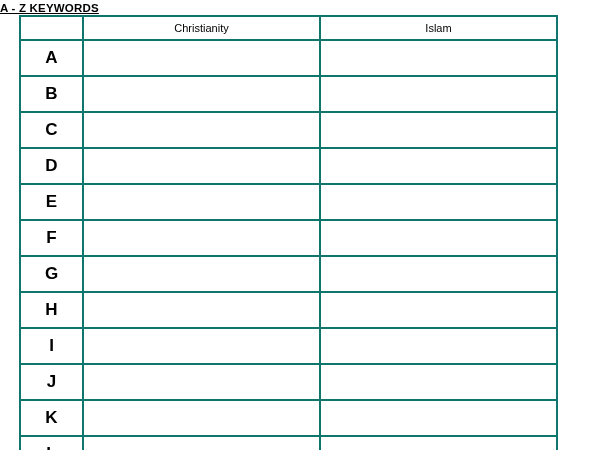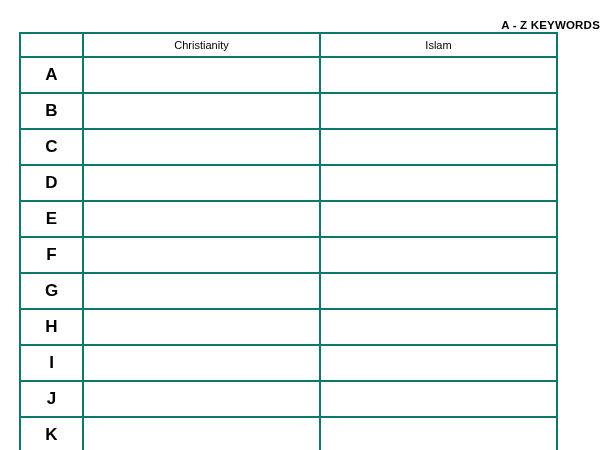--- a/index.html
+++ b/index.html
@@ -13,25 +13,26 @@
     font-family: "Liberation Sans", sans-serif;
     overflow: hidden;
   }
   .page {
     position: relative;
     width: 600px;
     height: 450px;
     box-sizing: border-box;
   }
   .doc-title {
-    text-align: right;
+    text-align: left;
     font-size: 11.5px;
     font-weight: bold;
+    text-decoration: underline;
     line-height: 14px;
-    padding-top: 18px;
+    padding-top: 1px;
     letter-spacing: 0.2px;
     color: #000;
   }
   .table-wrap {
     padding: 0 20px 0 19px;
     box-sizing: border-box;
   }
   table.kw {
     border-collapse: collapse;
     width: 537px;

